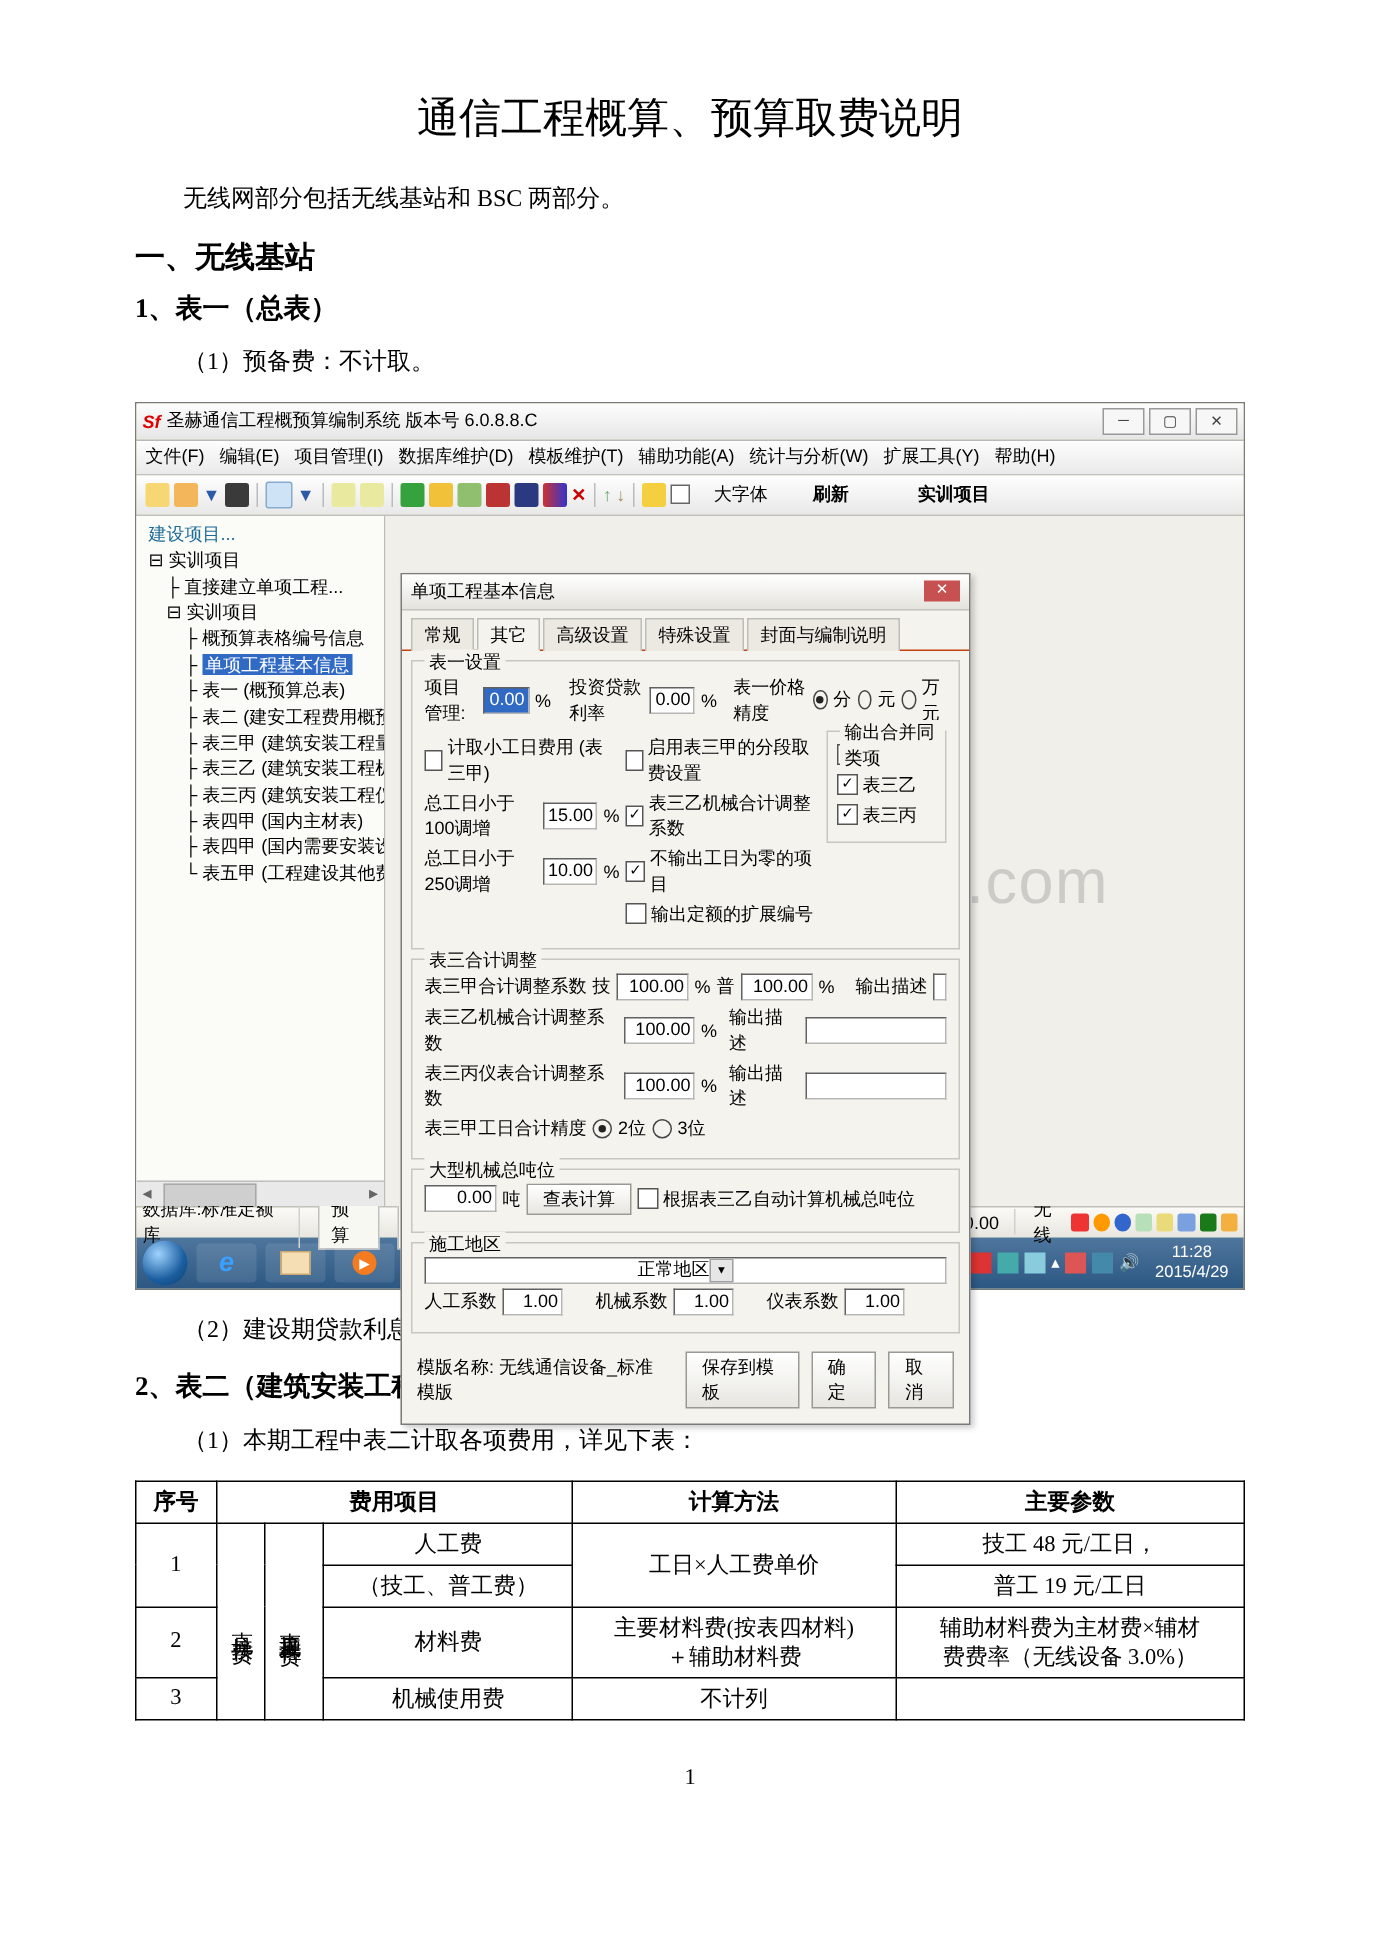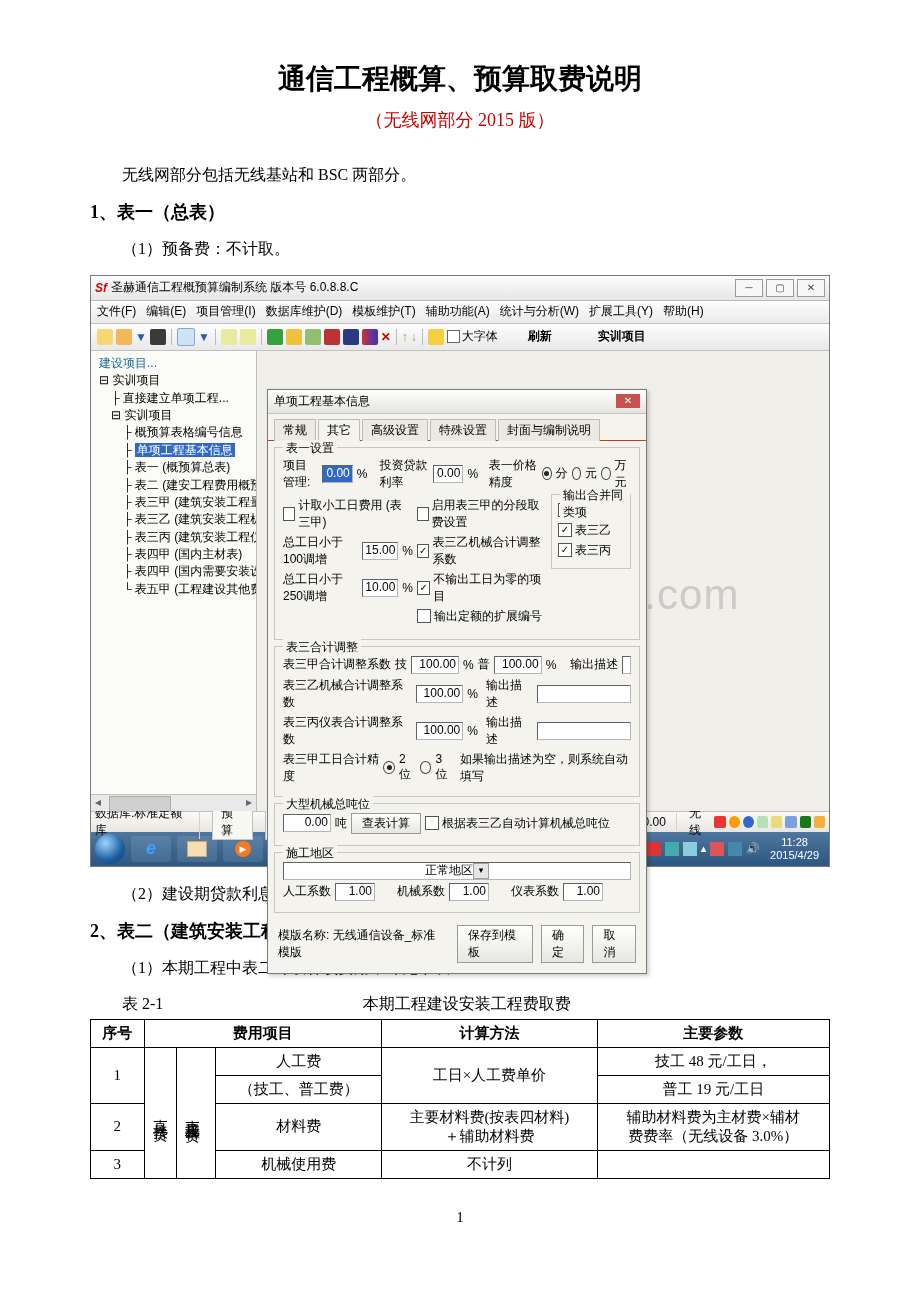--- a/index.html
+++ b/index.html
@@ -8,22 +8,22 @@
     font-family: "SimSun", "宋体", serif;
     background: #fff;
     width: 920px;
   }
   .page {
     padding: 60px 90px 40px 90px;
   }
   .title {
     text-align: center;
     font-size: 28px;
-    font-weight: bold;
-    margin-bottom: 10px;
+    font-weight: normal;
+    margin-bottom: 20px;
   }
   .subtitle {
     text-align: center;
     font-size: 18px;
     color: #c00;
     margin-bottom: 28px;
   }
   .body-text {
     font-size: 16px;
     line-height: 1.9;
@@ -95,21 +95,21 @@
     align-items: center;
     gap: 3px;
     font-size: 12px;
   }
   .tb-icon {
     width: 16px; height: 16px;
     display: inline-block;
     border-radius: 2px;
   }
   .tb-sep { width: 1px; height: 16px; background: #bbb; margin: 0 2px; }
-  .tb-check { display: inline-flex; align-items: center; gap: 2px; font-family: Liberation Mono, monospace; }
+  .tb-check { display: inline-flex; align-items: center; gap: 16px; font-family: Liberation Mono, monospace; }
   .tb-text { font-size: 12px; }
 
   .client-area {
     display: flex;
     height: 460px;
     background: #f4f4f0;
   }
   .tree-panel {
     width: 165px;
     background: #fbfbf7;
@@ -385,23 +385,23 @@
     text-align: center;
     font-size: 15px;
     margin-top: 30px;
   }
 </style>
 </head>
 <body>
 
 <div class="page">
   <div class="title">通信工程概算、预算取费说明</div>
-  <div class="subtitle">（无线网部分 2015 版）</div>
 
   <p class="body-text">无线网部分包括无线基站和 BSC 两部分。</p>
+  <div class="h1">一、无线基站</div>
   <div class="h2">1、表一（总表）</div>
   <p class="body-text">（1）预备费：不计取。</p>
 
   <div class="app-window">
     <div class="win-titlebar">
       <span class="sf">Sf</span>
       <span>圣赫通信工程概预算编制系统 版本号 6.0.8.8.C</span>
       <span class="spacer"></span>
       <span class="win-btn">─</span>
       <span class="win-btn">▢</span>
@@ -621,21 +621,20 @@
               <span>输出描述</span>
               <span class="inp" style="width:90px;text-align:left"></span>
             </div>
             <div class="row">
               <span>表三甲工日合计精度</span>
               <span class="radio ck"></span>
                 <span>2位</span>
               <span class="radio"></span>
                 <span>3位</span>
               <span style="flex:1"></span>
-              <span>如果输出描述为空，则系统自动填写</span>
             </div>
           </div>
 
           <div class="group">
             <span class="group-title">大型机械总吨位</span>
             <div class="row">
               <span class="inp" style="width:42px">0.00</span>
               <span>吨</span>
               <span class="btn">查表计算</span>
               <span class="cb">
@@ -751,25 +750,20 @@
         </div>
       </div>
     </div>
   </div>
 
   <p class="body-text">（2）建设期贷款利息：不计取。</p>
 
   <div class="h2">2、表二（建筑安装工程费用表）</div>
   <p class="body-text">（1）本期工程中表二计取各项费用，详见下表：</p>
 
-  <div class="table-label-row">
-    <span style="margin-left:2em">表 2-1</span>
-    <span style="margin:0 auto">本期工程建设安装工程费取费</span>
-    <span style="width:60px"></span>
-  </div>
 
   <table class="tbl">
     <tbody>
         <tr>
       <th>序号</th>
       <th colspan="3">费用项目</th>
       <th>计算方法</th>
       <th>主要参数</th>
     </tr>
     <tr>

